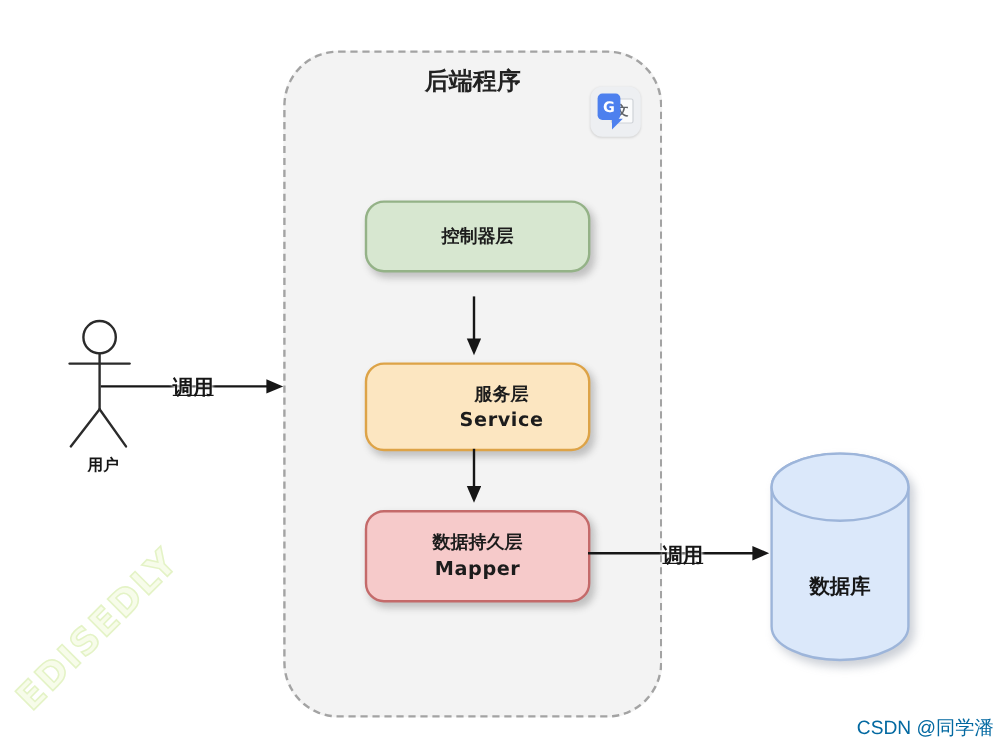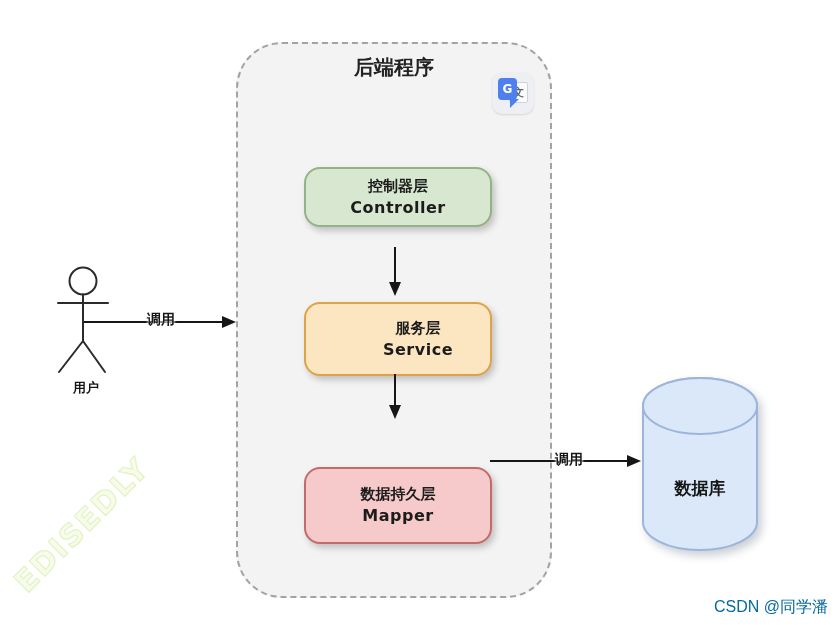--- a/index.html
+++ b/index.html
@@ -48,27 +48,27 @@
   .layer{
     position:absolute;left:66px;width:188px;box-sizing:border-box;border-radius:16px;
     display:flex;flex-direction:column;align-items:center;justify-content:center;
     box-shadow:3px 4px 6px rgba(90,90,90,.32);
     border:2px solid #888;
   }
   .layer .zh{font-size:15px;font-weight:bold;line-height:21px;}
   .layer .en{font-size:16px;font-weight:bold;line-height:22px;letter-spacing:.5px;}
   .layer-controller{top:123px;height:60px;}
   .layer-service{top:258px;height:74px;padding-left:40px;}
-  .layer-mapper{top:381px;height:77px;margin-top:42px;}
+  .layer-mapper{top:381px;height:77px;}
   
   .shapes{position:absolute;left:0;top:0;width:838px;height:625px;pointer-events:none;}
   .cyl{filter:drop-shadow(4px 5px 4px rgba(110,120,140,.35));}
   
   .lbl{position:absolute;text-align:center;font-weight:bold;color:#161616;}
-  .lbl-call{font-size:14px;text-shadow:0 0 3px #fff,0 0 3px #fff;}
+  .lbl-call{font-size:17px;text-shadow:0 0 3px #fff,0 0 3px #fff;text-decoration:underline;}
   .lbl-call-user{left:136px;top:311px;width:50px;}
   .lbl-call-db{left:544px;top:451px;width:50px;}
   .lbl-user{left:54px;top:379px;width:64px;font-size:13px;font-family:Liberation Mono, monospace;}
   .lbl-db{left:648px;top:477px;width:104px;font-size:17px;}
   .credit{
     position:absolute;right:10px;top:597px;font-size:16px;color:#0369a1;
     font-family:"Liberation Sans","DejaVu Sans",sans-serif;font-weight:normal;
   }
 </style>
 </head>
@@ -86,21 +86,20 @@
         <span>文</span>
       </div>
       <div class="gt-blue">
         <span>G</span>
       </div>
       <div class="gt-tail"></div>
     </div>
 
     <div class="layer layer-controller" style="background-color: rgb(215, 231, 208); border-color: rgb(148, 178, 135);">
       <div class="zh">控制器层</div>
-      <div class="en">Controller</div>
     </div>
 
     <div class="layer layer-service" style="background-color: rgb(252, 230, 193); border-color: rgb(221, 163, 71);">
       <div class="zh">服务层</div>
       <div class="en">Service</div>
     </div>
 
     <div class="layer layer-mapper" style="background-color: rgb(246, 202, 202); border-color: rgb(196, 106, 106);">
       <div class="zh">数据持久层</div>
       <div class="en">Mapper</div>

